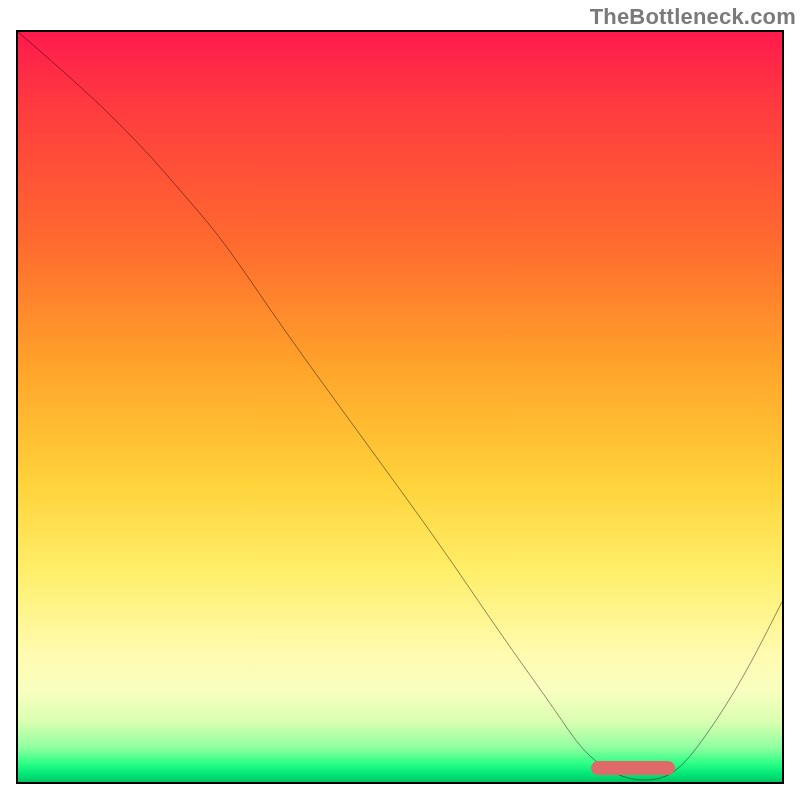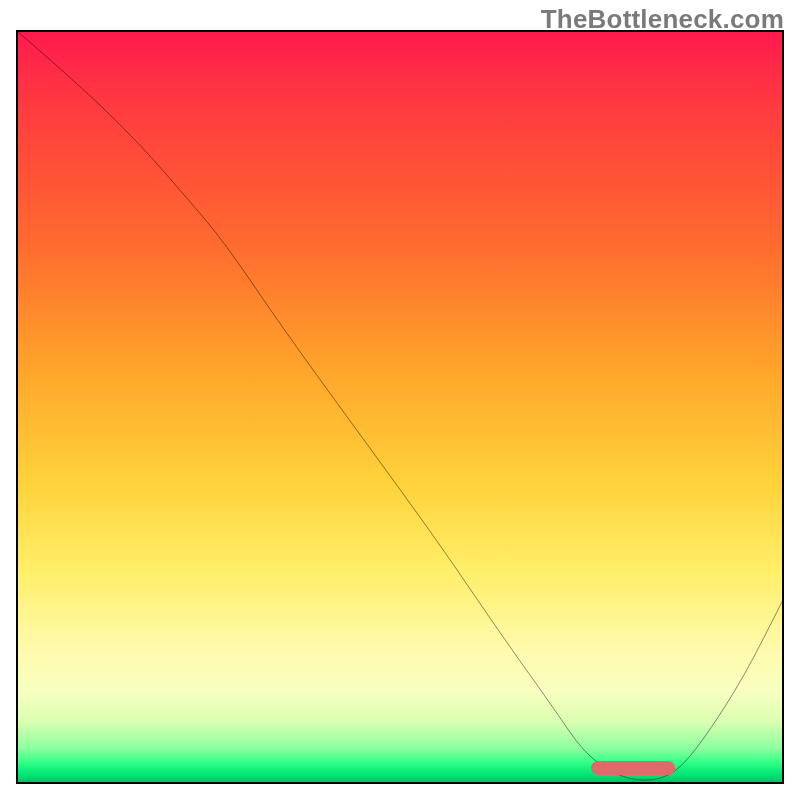--- a/index.html
+++ b/index.html
@@ -63,23 +63,23 @@
   }
   .marker {
     position: absolute;
     height: 14px;
     border-radius: 7px;
     background: #e06a6a;
   }
   .watermark {
     position: absolute;
     top: 4px;
-    right: 16px;
+    right: 4px;
     color: #7a7a7a;
-    font-size: 26px;
+    font-size: 22px;
     font-weight: 600;
     letter-spacing: 0.2px;
     user-select: none;
   }
 </style>
 </head>
 <body>
 
 <div class="frame">
 

